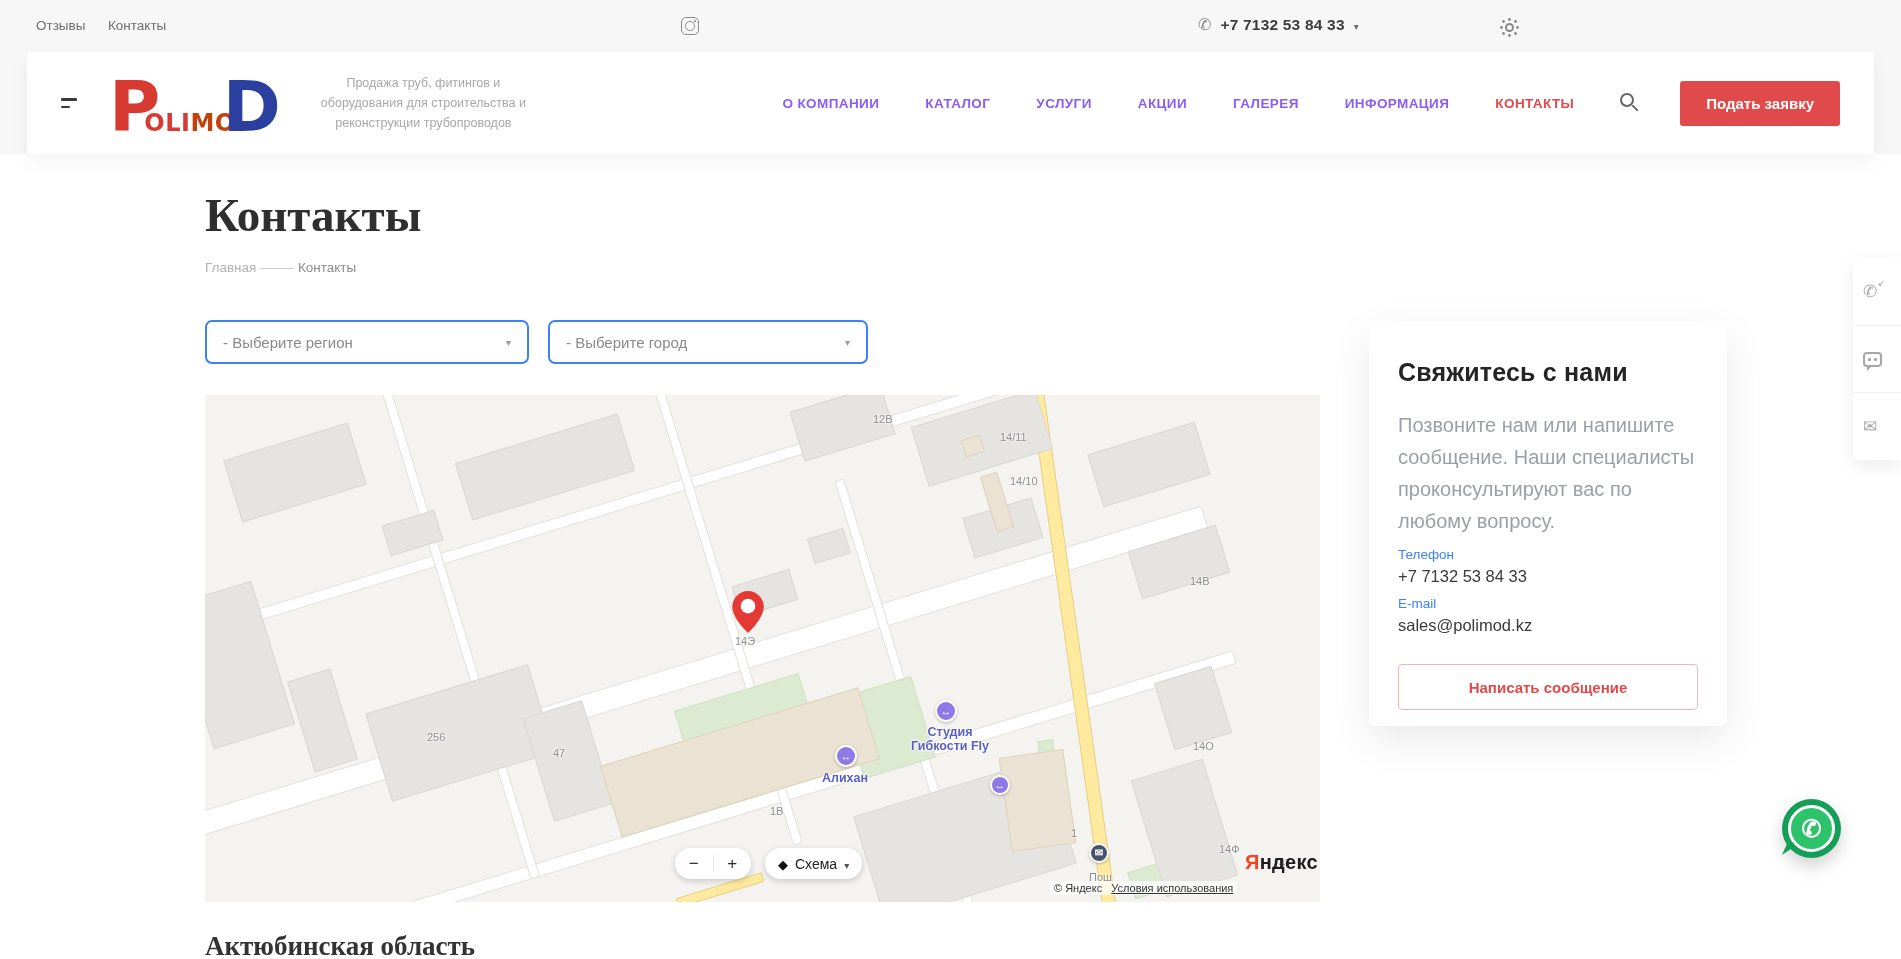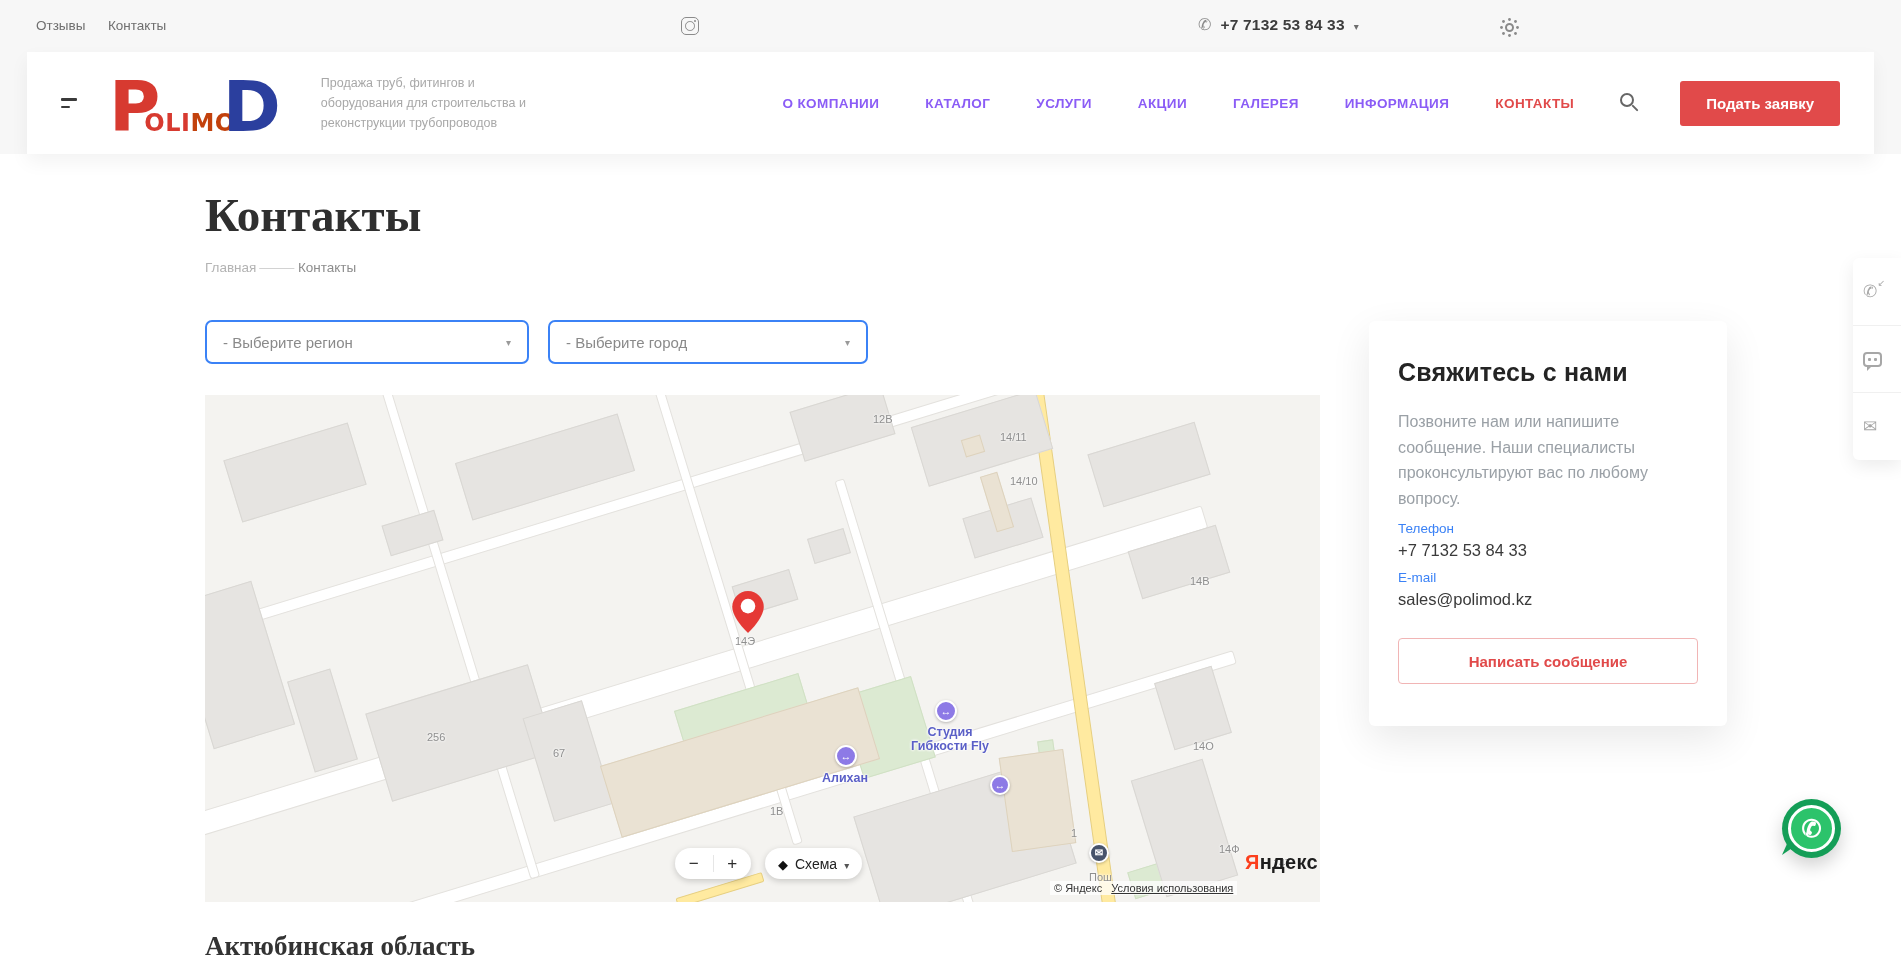--- a/index.html
+++ b/index.html
@@ -32,21 +32,21 @@
   .burger { width:18px; cursor:pointer; margin-right:30px; }
   .burger span { display:block; height:2.6px; background:#3a3a3a; border-radius:1px; }
   .burger .b1 { width:16px; }
   .burger .b2 { width:9px; margin-top:5px; }
   .logo { display:flex; align-items:flex-end; height:66px; cursor:pointer; user-select:none; }
   .logo-p { font-family:"DejaVu Sans", sans-serif; font-weight:800; font-size:70px; line-height:.82; color:#d73a30; }
   .logo-mid { font-family:"DejaVu Sans", sans-serif; font-weight:800; font-size:24px; line-height:1; letter-spacing:.5px; margin-left:-16px; margin-bottom:1px; }
   .logo-oli { color:#d73a30; }
   .logo-mo { color:#c2410c; }
   .logo-d { font-family:"DejaVu Sans", sans-serif; font-weight:800; font-size:70px; line-height:.82; color:#2b3f9e; margin-left:-13px; }
-  .tagline { margin-left:40px; font-size:12.5px; line-height:1.62; color:#a8a8a8; }
+  .tagline { margin-left:40px; font-size:12.5px; line-height:1.62; color:#a8a8a8;text-align:center; }
   .spacer { flex:1; }
   .nav { display:flex; align-items:center; gap:46px; }
   .nav-link { font-size:13.5px; font-weight:700; letter-spacing:.4px; color:#8b5cf6; cursor:pointer; white-space:nowrap; }
   .nav-link.active { color:#e14a4a; }
   .search-btn { margin:0 38px 0 44px; cursor:pointer; width:24px; height:24px; position:relative; }
   .search-ic { position:absolute; left:2px; top:2px; width:14px; height:14px; border:2px solid #666; border-radius:50%; }
   .search-ic::after { content:""; position:absolute; width:8px; height:2px; background:#666; transform:rotate(45deg); right:-7px; bottom:-4px; border-radius:1px; }
   .cta-btn { background:#e14a4a; color:#fff; font-size:15px; font-weight:700; border:none; border-radius:3px;
     padding:14px 26px; cursor:pointer; white-space:nowrap; }
   
@@ -91,21 +91,21 @@
   .ya-logo { position:absolute; left:1040px; top:456px; font-size:20px; font-weight:700; z-index:9; cursor:pointer; letter-spacing:.3px; }
   .ya-logo .ya-r { color:#fc3f1d; }
   .ya-logo .ya-b { color:#1d1d1d; }
   .ya-terms { position:absolute; left:845px; top:486px; font-size:11px; color:#333; z-index:9;
     background:rgba(255,255,255,.75); padding:1px 4px; white-space:nowrap; }
   .ya-terms .terms-link { text-decoration:underline; cursor:pointer; margin-left:6px; color:#333; }
   
   .card { position:absolute; left:1369px; top:321px; width:358px; height:405px; background:#fff; border-radius:6px;
     box-shadow:0 14px 40px rgba(0,0,0,.09); padding:37px 29px 0 29px; }
   .card-title { font-size:25px; font-weight:700; color:#242424; letter-spacing:.2px; }
-  .card-text { margin-top:22px; font-size:16px; line-height:1.6; color:#9aa0a6; }
+  .card-text { margin-top:22px; font-size:20px; line-height:1.6; color:#9aa0a6; }
   .card-label { margin-top:10px; font-size:13.5px; color:#3b82f6; }
   .card-value { margin-top:5px; font-size:16.5px; color:#3a3a3a; }
   .card-btn { margin-top:29px; width:100%; height:46px; background:#fff; border:1px solid #f1b5b5; border-radius:4px;
     color:#e14a4a; font-size:15px; font-weight:700; cursor:pointer; font-family:"Liberation Sans",sans-serif; }
   
   .side-tools { position:absolute; left:1853px; top:258px; width:48px; height:202px; background:#fff;
     border-radius:6px 0 0 6px; box-shadow:0 6px 18px rgba(0,0,0,.08); display:flex; flex-direction:column; }
   .side-cell { flex:1; display:flex; align-items:center; justify-content:flex-start; padding-left:10px; cursor:pointer; position:relative; }
   .side-cell + .side-cell { border-top:1px solid #f0f0f0; }
   .ic-callback { position:relative; width:20px; height:20px; }
@@ -236,21 +236,21 @@
   <span class="map-label" style="left:668px; top:18px;">12В</span>
   <span class="map-label" style="left:795px; top:36px;">14/11</span>
   <span class="map-label" style="left:805px; top:80px;">14/10</span>
   <span class="map-label" style="left:985px; top:180px;">14В</span>
   <span class="map-label" style="left:988px; top:345px;">14О</span>
   <span class="map-label" style="left:1014px; top:448px;">14Ф</span>
   <span class="map-label" style="left:1068px; top:462px;">14Т</span>
   <span class="map-label" style="left:565px; top:410px;">1В</span>
   <span class="map-label" style="left:866px; top:432px;">1</span>
   <span class="map-label" style="left:222px; top:336px;">256</span>
-  <span class="map-label" style="left:348px; top:352px;">67</span>
+  <span class="map-label" style="left:348px; top:352px;">47</span>
   <span class="map-label" style="left:530px; top:240px;">14Э</span>
   <span class="map-label" style="left:884px; top:476px;">Пош</span>
 
   <div class="pin">
     <svg width="32" height="42" viewBox="0 0 24 32">
       <path d="M12 0C5.4 0 0 5.4 0 12c0 9 12 20 12 20s12-11 12-20C24 5.4 18.6 0 12 0z" fill="#e53935"></path>
       <circle cx="12" cy="11.5" r="5.6" fill="#ffffff"></circle>
     </svg>
   </div>
 

